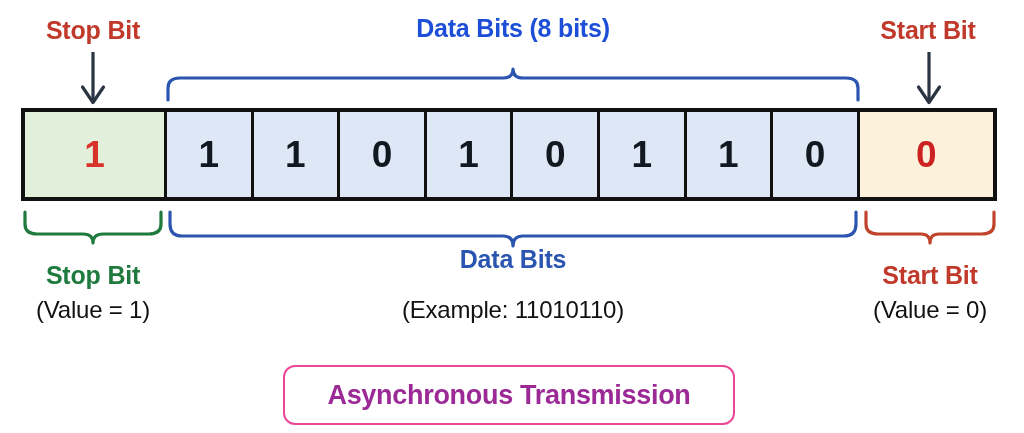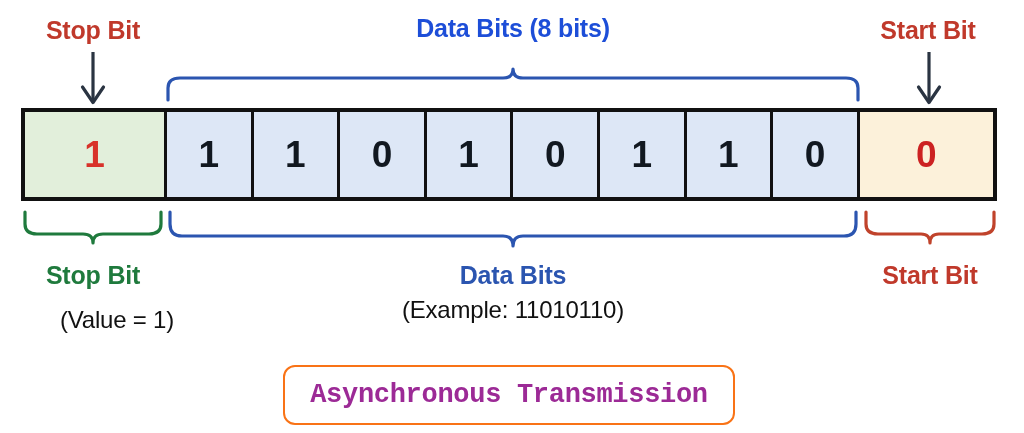--- a/index.html
+++ b/index.html
@@ -88,27 +88,26 @@
   }
 
   
   #pill {
     position: absolute;
     left: 283px;
     top: 365px;
     width: 452px;
     height: 60px;
     box-sizing: border-box;
-    border: 2px solid #f97316;
+    border: 2px solid #ec4899;
     border-radius: 12px;
     background: #ffffff;
     display: flex;
     align-items: center;
     justify-content: center;
-    font-family: Liberation Mono, monospace;
   }
   #pill-label {
     font-size: 27px;
     font-weight: bold;
     color: #9c2a96;
     letter-spacing: -0.3px;
   }
 
   svg.overlay {
     position: absolute;
@@ -220,24 +219,25 @@
     <div class="cell cell-data">
       <span>0</span>
     </div>
 
     <div class="cell cell-start">
       <span>0</span>
     </div>
   </div>
 
   <div class="txt lbl-bot-title center-x" style="left:93px; top:263px; color:#1f7a3d;">Stop Bit</div>
-  <div class="txt lbl-bot-sub center-x" style="left:93px; top:308px;margin-left:24px;">(Value = 1)</div>
-
-  <div class="txt lbl-bot-title center-x" style="left:513px; top:263px; color:#2b55b0;">Data Bits</div>
+  <div class="txt lbl-bot-sub center-x" style="left:93px; top:298px;">(Value = 1)</div>
+
+  <div class="txt lbl-bot-title center-x" style="left:513px; top:247px; color:#2b55b0;">Data Bits</div>
   <div class="txt lbl-bot-sub center-x" style="left:513px; top:298px;">(Example: 11010110)</div>
 
   <div class="txt lbl-bot-title center-x" style="left:930px; top:263px; color:#c0392b;">Start Bit</div>
+  <div class="txt lbl-bot-sub center-x" style="left:930px; top:298px;">(Value = 0)</div>
 
   <div id="pill">
     <span id="pill-label">Asynchronous Transmission</span>
   </div>
 
 </div>
 
 </body></html>

